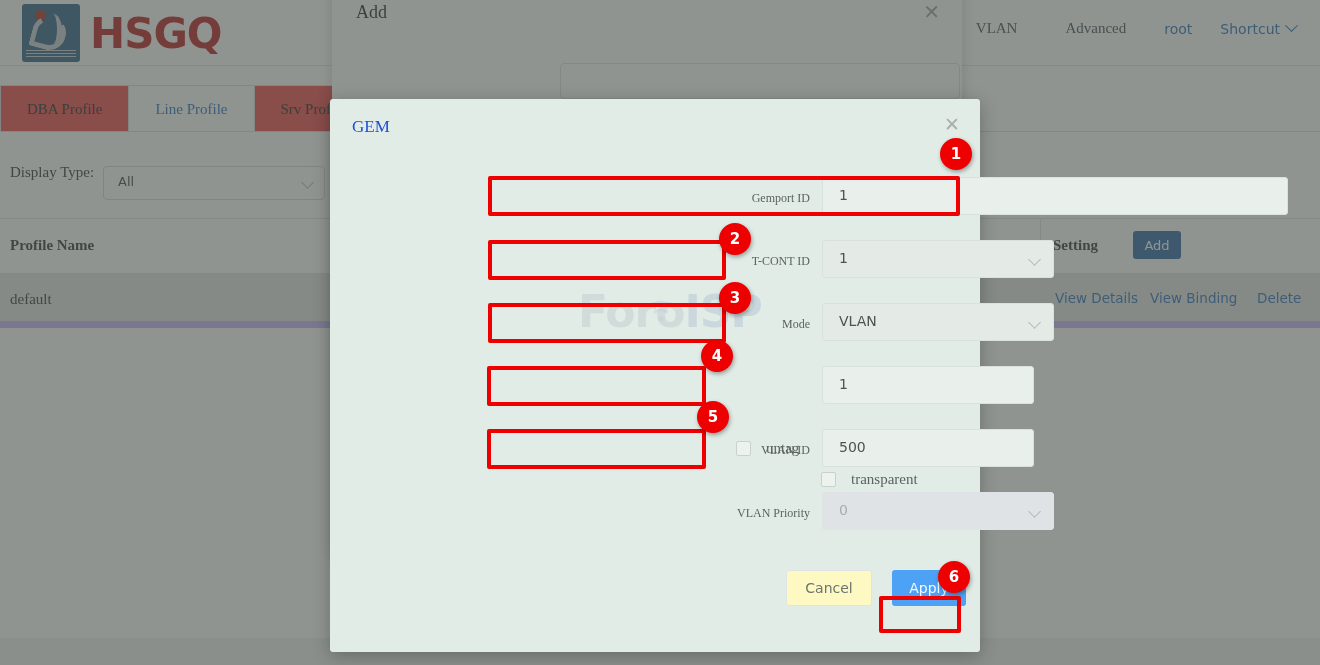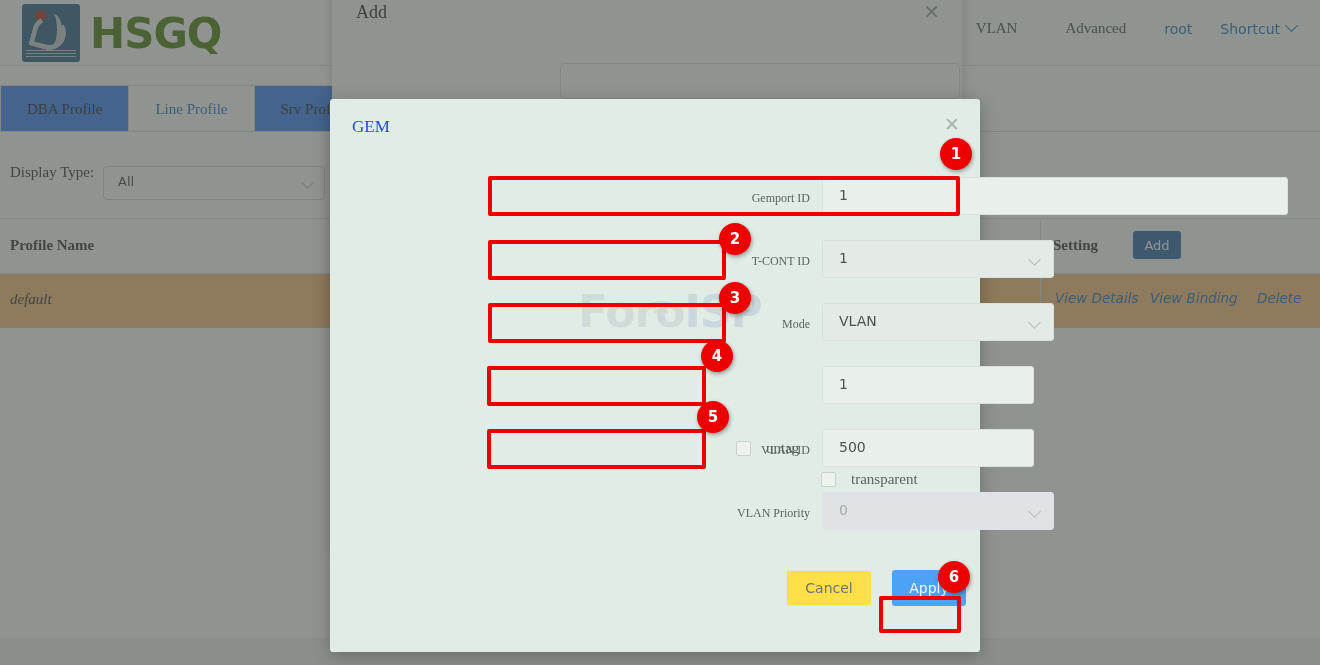--- a/index.html
+++ b/index.html
@@ -42,21 +42,21 @@
   .logo-mark .swoosh2 {
     position:absolute; left:22px; top:10px; width:18px; height:30px;
     border-right:5px solid #c9cdd1; border-radius:0 60% 60% 0;
   }
   .logo-mark .lines {
     position:absolute; left:4px; bottom:4px; width:50px; height:8px;
     background: repeating-linear-gradient(to bottom,#c9cdd1 0 1px,transparent 1px 3px);
   }
   .logo-text {
     font-family:"DejaVu Sans", sans-serif;
-    font-weight:bold; font-size:42px; color:#4d7c0f; letter-spacing:-1px;
+    font-weight:bold; font-size:42px; color:#b91c1c; letter-spacing:-1px;
   }
 
   .bg-nav { position:absolute; right:8px; top:20px; display:flex; align-items:center; gap:0; }
   .bg-nav .nav-item {
     font-family:"Liberation Serif", serif; font-size:15px; color:#444c55;
     padding:0 24px; white-space:nowrap;
   }
   .bg-nav .nav-link { font-family:"DejaVu Sans", sans-serif; font-size:14px; color:#2a6ebb; padding:0 14px; }
   .bg-nav .nav-link.shortcut { display:flex; align-items:center; gap:7px; padding-right:16px;}
   .chev {
@@ -66,21 +66,21 @@
   }
 
   .bg-tabs {
     position:absolute; left:0; top:86px; width:1320px; height:46px;
     border-bottom:1px solid #dcdcdc;
     display:flex; align-items:flex-end;
   }
   .bg-tab {
     height:46px; line-height:46px; padding:0 26px;
     font-family:"Liberation Serif", serif; font-size:15px; color:#222;
-    border:1px solid #dcdcdc; border-bottom:none; background:#3b82f6;
+    border:1px solid #dcdcdc; border-bottom:none; background:#ef4444;
     margin-right:-1px;
   }
   .bg-tab.active { color:#2a6ebb; background:#fff; border-color:#dcdcdc; }
 
   .bg-filter { position:absolute; left:0; top:132px; width:1320px; height:86px; }
   .bg-filter .lbl {
     position:absolute; left:10px; top:32px;
     font-family:"Liberation Serif", serif; font-size:15px; color:#333;
   }
   .bg-select {
@@ -106,21 +106,21 @@
     position:absolute; top:18px;
     font-family:"Liberation Serif", serif; font-weight:bold; font-size:15px; color:#333;
   }
   .vdiv { position:absolute; top:0; bottom:0; width:1px; background:#e2e2e2; }
   .bg-addbtn {
     position:absolute; left:1133px; top:231px; width:48px; height:28px;
     background:#2a64a0; color:#fff; border-radius:3px;
     font-family:"DejaVu Sans", sans-serif; font-size:13px;
     display:flex; align-items:center; justify-content:center;
   }
-  .bg-trow { position:relative; height:54px; border-bottom:1px solid #c4b5fd; background:#fdba74;font-style:italic; }
+  .bg-trow { position:relative; height:54px; border-bottom:7px solid #c4b5fd; background:#e5e5e5; }
   .bg-trow .cellname {
     position:absolute; left:10px; top:17px;
     font-family:"Liberation Serif", serif; font-size:15px; color:#333;
   }
   .bg-trow .act {
     position:absolute; top:16px;
     font-family:"DejaVu Sans", sans-serif; font-size:13.5px; color:#2a6ebb;
   }
 
   .bg-bottombar {
@@ -206,21 +206,21 @@
   .cbwrap { position:absolute; display:flex; align-items:center; gap:15px; top:11px; }
   .cbox { width:15px; height:15px; border:1px solid #c8d2cd; border-radius:2px; background:#edf2ef; }
   .cblbl { font-family:"Liberation Serif", serif; font-size:15px; color:#5a6360; }
 
   .gem-footer { position:absolute; left:0; bottom:0; width:650px; height:82px; }
   .btn {
     position:absolute; top:0; height:36px;
     display:flex; align-items:center; justify-content:center;
     font-family:"DejaVu Sans", sans-serif; font-size:14px; border-radius:3px;
   }
-  .btn-cancel { left:456px; width:86px; border:1px solid #dfe5e2; background:#fde047; color:#6b7470; }
+  .btn-cancel { left:456px; width:86px; border:1px solid #dfe5e2; background:#fef9c3; color:#6b7470; }
   .btn-apply  { left:562px; width:74px; background:#4da2f5; color:#f2f8ff; }
 
   
   .redbox {
     position:absolute; border:4px solid #ee0000; border-radius:2px;
     pointer-events:none;
   }
   .badge {
     position:absolute; width:32px; height:32px; border-radius:50%;
     background:#ee0000; color:#fff;

